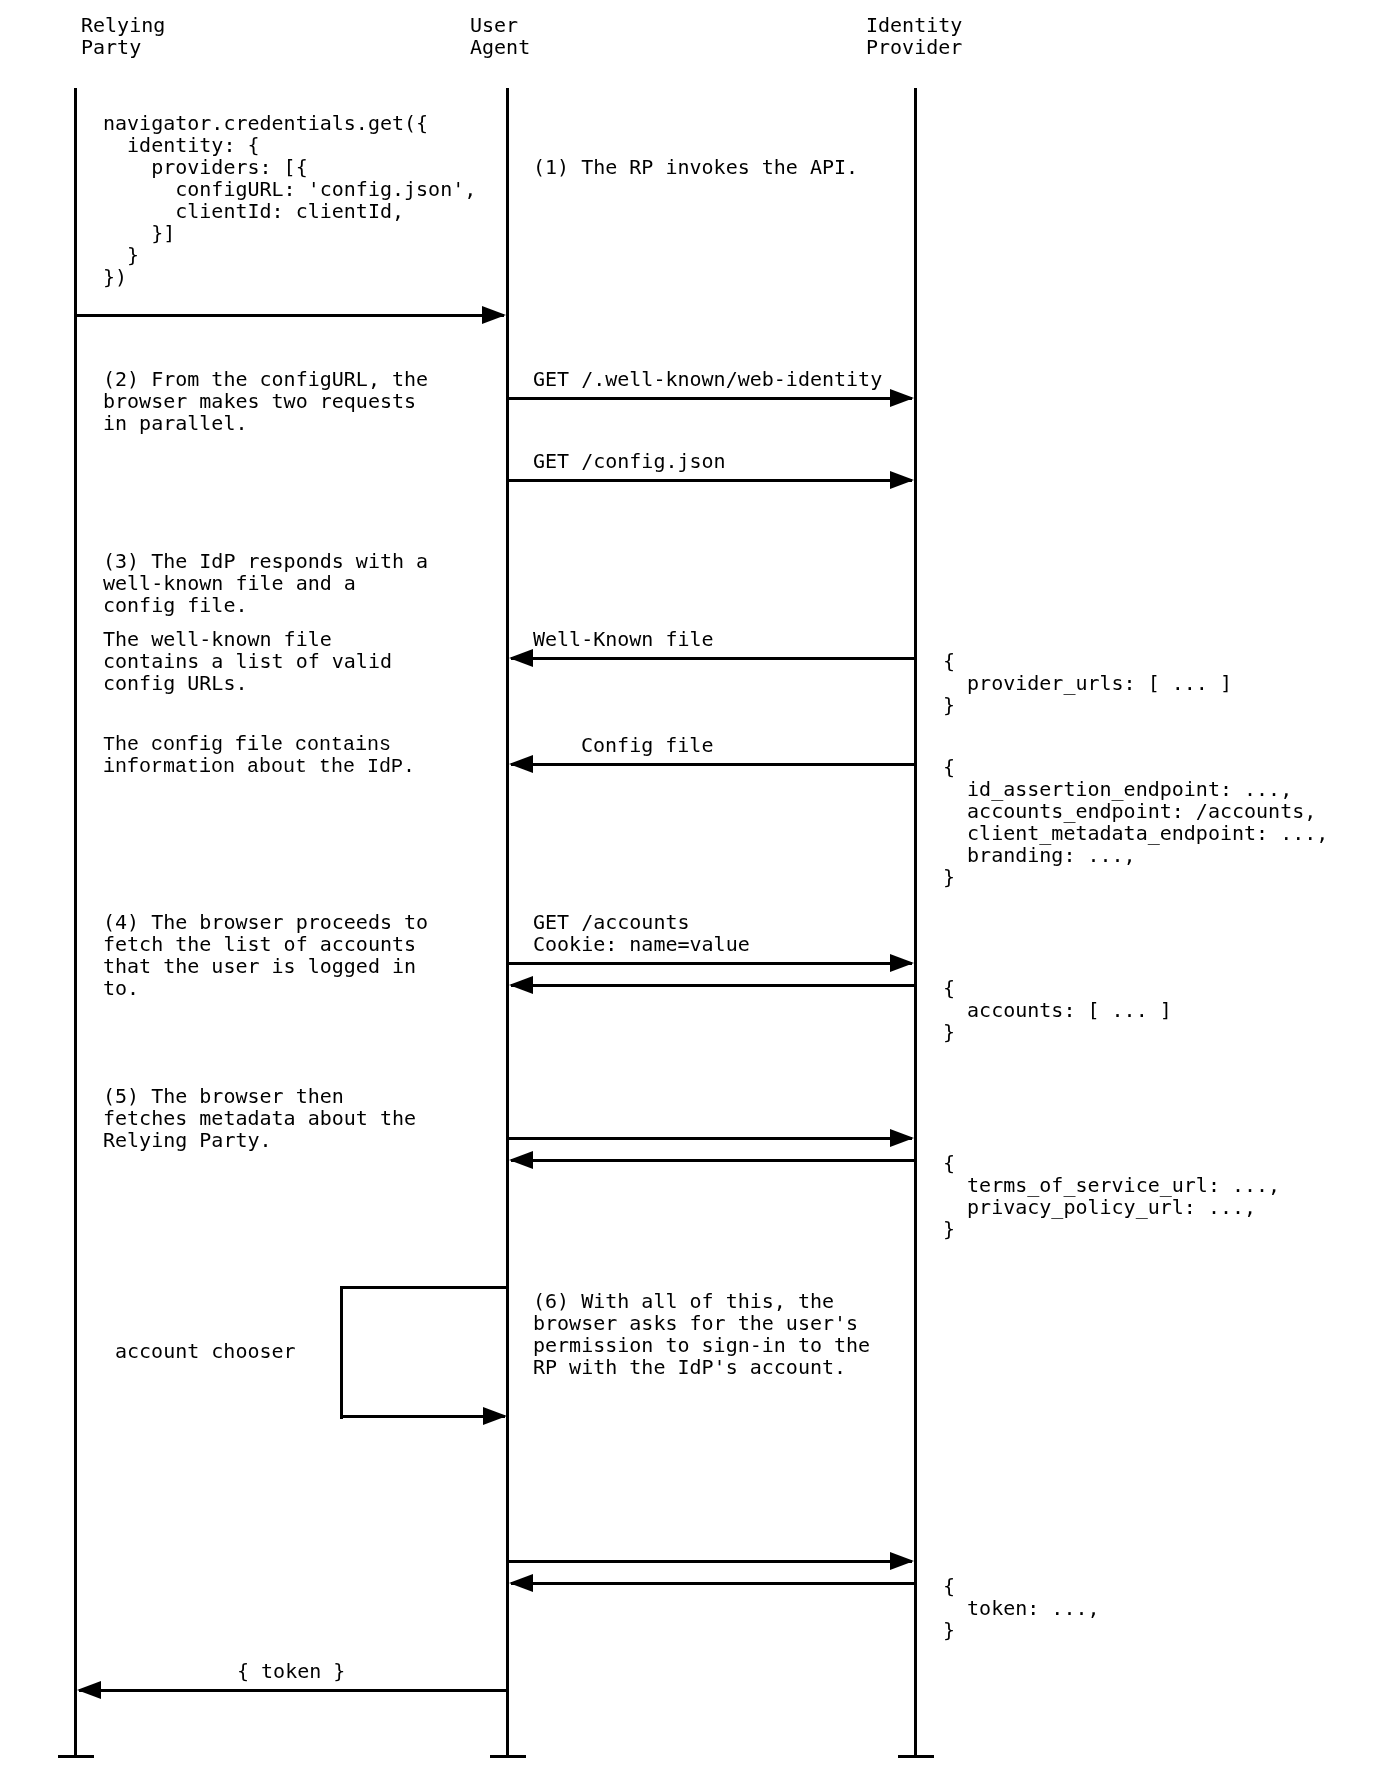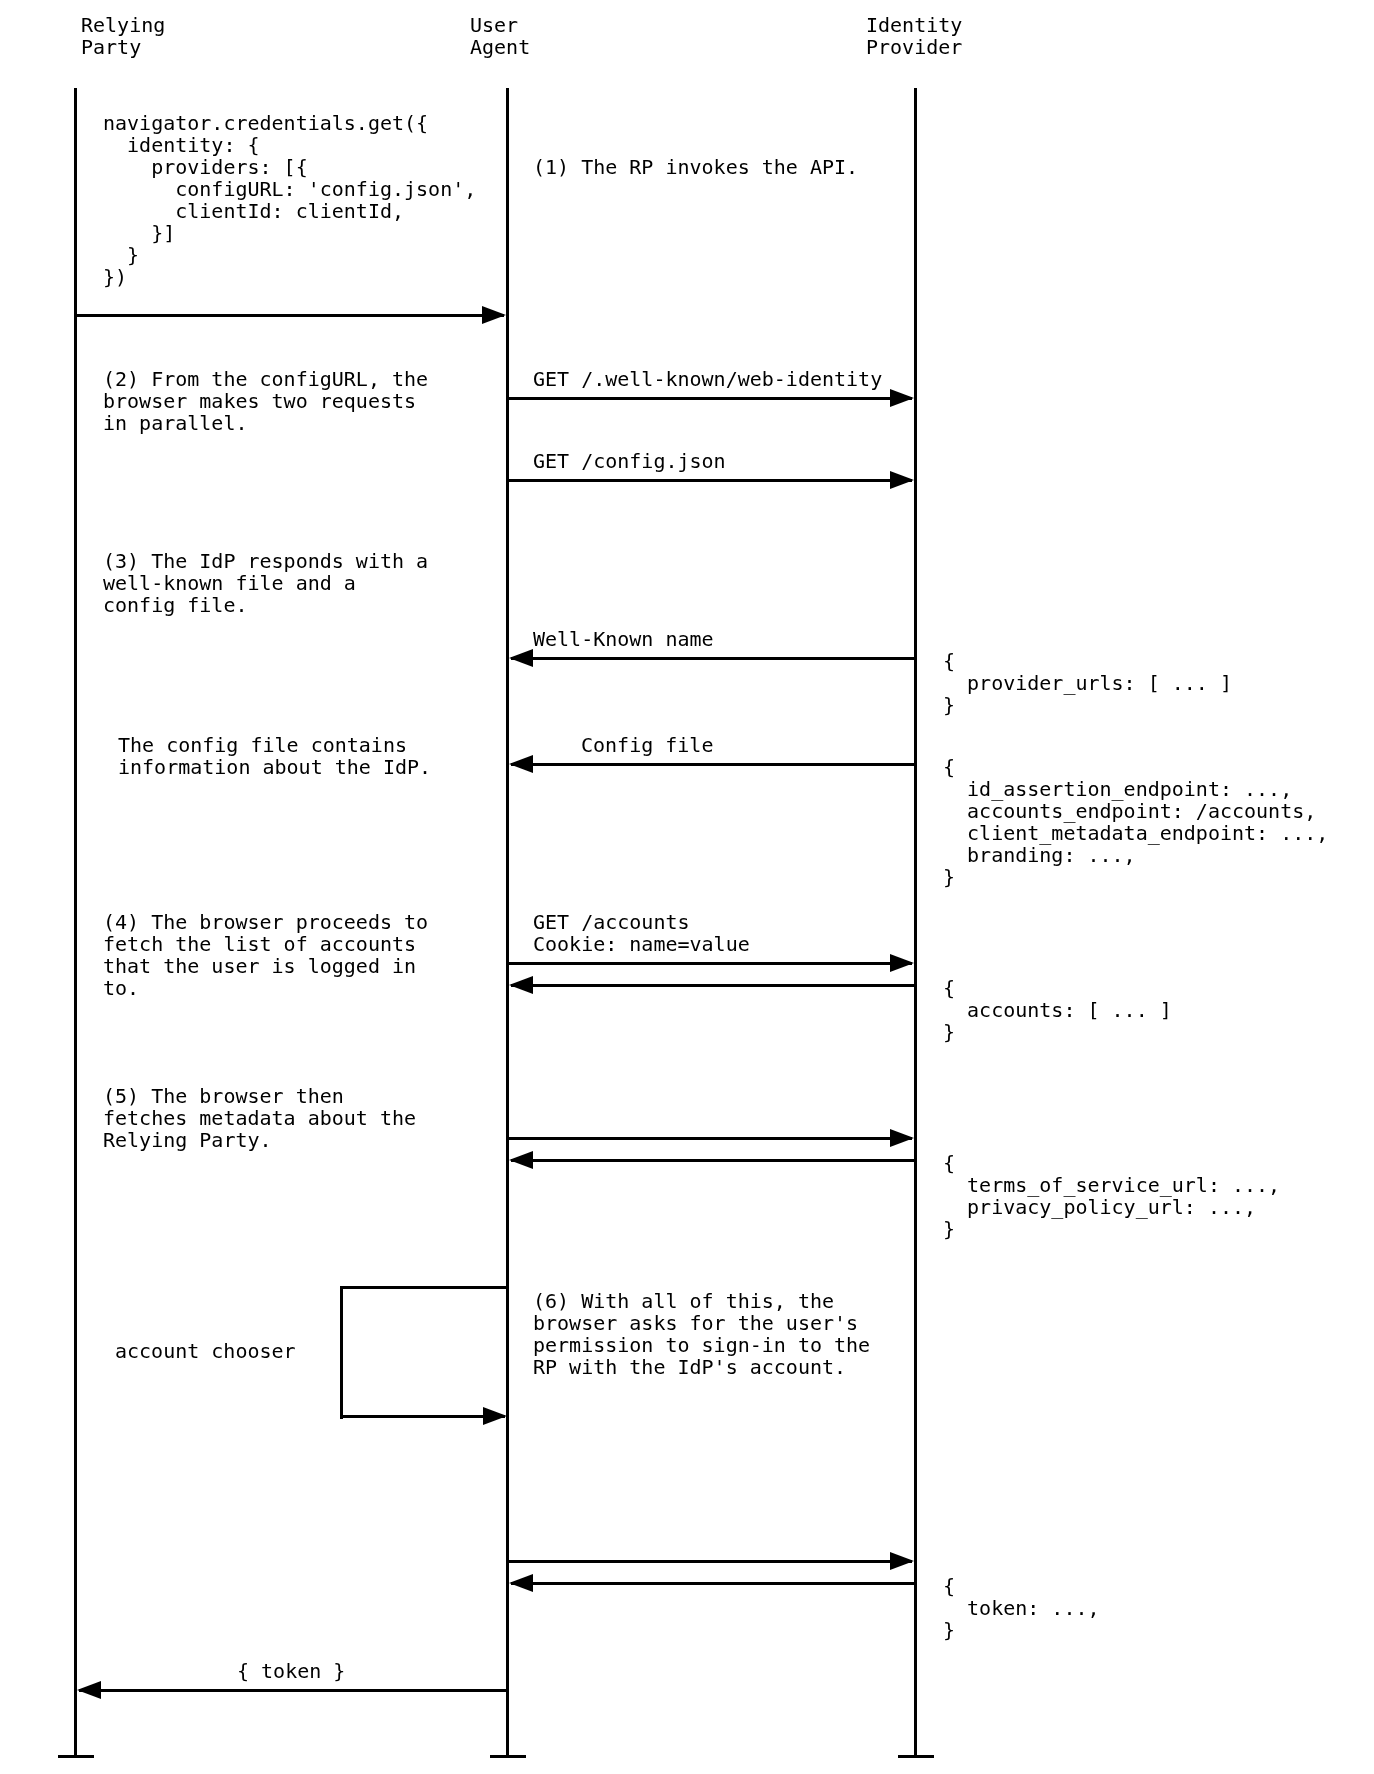--- a/index.html
+++ b/index.html
@@ -71,29 +71,32 @@
     </div>
   <div class="t" style="left:533px; top:450px;">GET /config.json</div>
   <div class="arrow right" style="left:509px; top:471px; width:405px;">
       <div class="shaft"></div>
     </div>
 
   <div class="t" style="left:103px; top:550px;">(3) The IdP responds with a
 well-known file and a
 config file.</div>
 
-  <div class="t" style="left:533px; top:628px;">Well-Known name</div>
+  <div class="t" style="left:103px; top:628px;">The well-known file
+contains a list of valid
+config URLs.</div>
+  <div class="t" style="left:533px; top:628px;">Well-Known file</div>
   <div class="arrow left" style="left:509px; top:649px; width:405px;">
       <div class="shaft"></div>
     </div>
   <div class="t" style="left:943px; top:650px;">{
   provider_urls: [ ... ]
 }</div>
 
-  <div class="t" style="left:118px; top:734px;">The config file contains
+  <div class="t" style="left:103px; top:734px;font-family:Liberation Mono, monospace;">The config file contains
 information about the IdP.</div>
   <div class="t" style="left:533px; top:734px;margin-left:48px;">Config file</div>
   <div class="arrow left" style="left:509px; top:755px; width:405px;">
       <div class="shaft"></div>
     </div>
   <div class="t" style="left:943px; top:756px;">{
   id_assertion_endpoint: ...,
   accounts_endpoint: /accounts,
   client_metadata_endpoint: ...,
   branding: ...,

